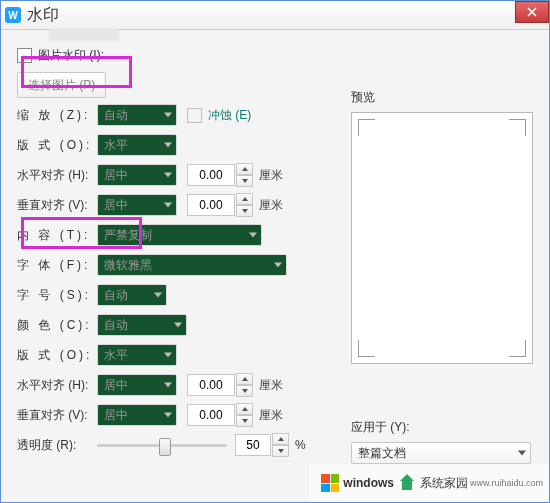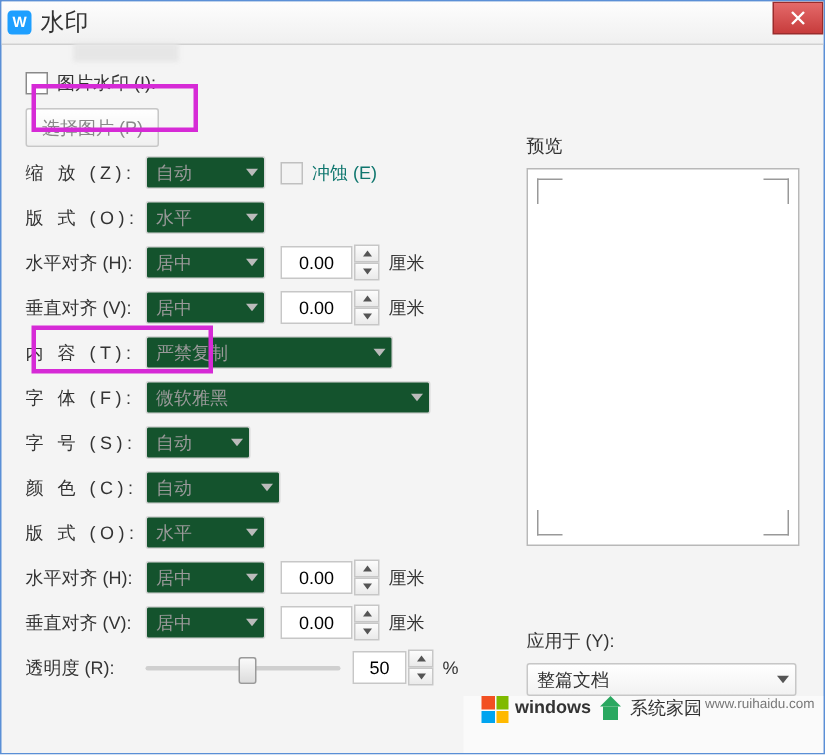--- a/index.html
+++ b/index.html
@@ -43,21 +43,21 @@
   .preview-box .tr{top:6px;right:6px;border-left:none;border-bottom:none;}
   .preview-box .bl{bottom:6px;left:6px;border-right:none;border-top:none;}
   .preview-box .br{bottom:6px;right:6px;border-left:none;border-top:none;}
   .apply{position:absolute;right:18px;top:390px;width:180px;}
   .apply .dropdown{width:100%;margin-top:6px;}
   
   .slider{position:relative;width:130px;height:20px;display:inline-block;}
   .slider .track{position:absolute;top:9px;left:0;right:0;height:3px;background:#cfcfcf;border-radius:2px;}
   .slider .thumb{position:absolute;top:3px;width:10px;height:16px;background:linear-gradient(#fafafa,#dcdcdc);border:1px solid #9a9a9a;border-radius:2px;}
   
-  .footer-logo{position:absolute;right:0;bottom:0;width:240px;height:38px;display:flex;align-items:flex-start;justify-content:flex-end;padding-right:6px;box-sizing:border-box;background:rgba(255,255,255,.5);font-size:12px;color:#333;pointer-events:none;}
+  .footer-logo{position:absolute;right:0;bottom:0;width:240px;height:38px;display:flex;align-items:center;justify-content:flex-end;padding-right:6px;box-sizing:border-box;background:rgba(255,255,255,.5);font-size:12px;color:#333;pointer-events:none;}
   .footer-logo .flag{width:18px;height:18px;margin-right:4px;display:grid;grid-template-columns:1fr 1fr;grid-template-rows:1fr 1fr;gap:1px;}
   .footer-logo .flag span:nth-child(1){background:#f25022;}
   .footer-logo .flag span:nth-child(2){background:#7fba00;}
   .footer-logo .flag span:nth-child(3){background:#00a4ef;}
   .footer-logo .flag span:nth-child(4){background:#ffb900;}
   .footer-logo .txt b{font-weight:bold;}
   .house{width:18px;height:18px;margin:0 4px;display:inline-block;position:relative;}
   .house::before{content:"";position:absolute;top:0;left:2px;width:0;height:0;border-left:7px solid transparent;border-right:7px solid transparent;border-bottom:7px solid #2aa860;}
   .house::after{content:"";position:absolute;top:7px;left:4px;width:10px;height:9px;background:#2aa860;}
   .sub{font-size:9px;color:#777;margin-left:2px;}

